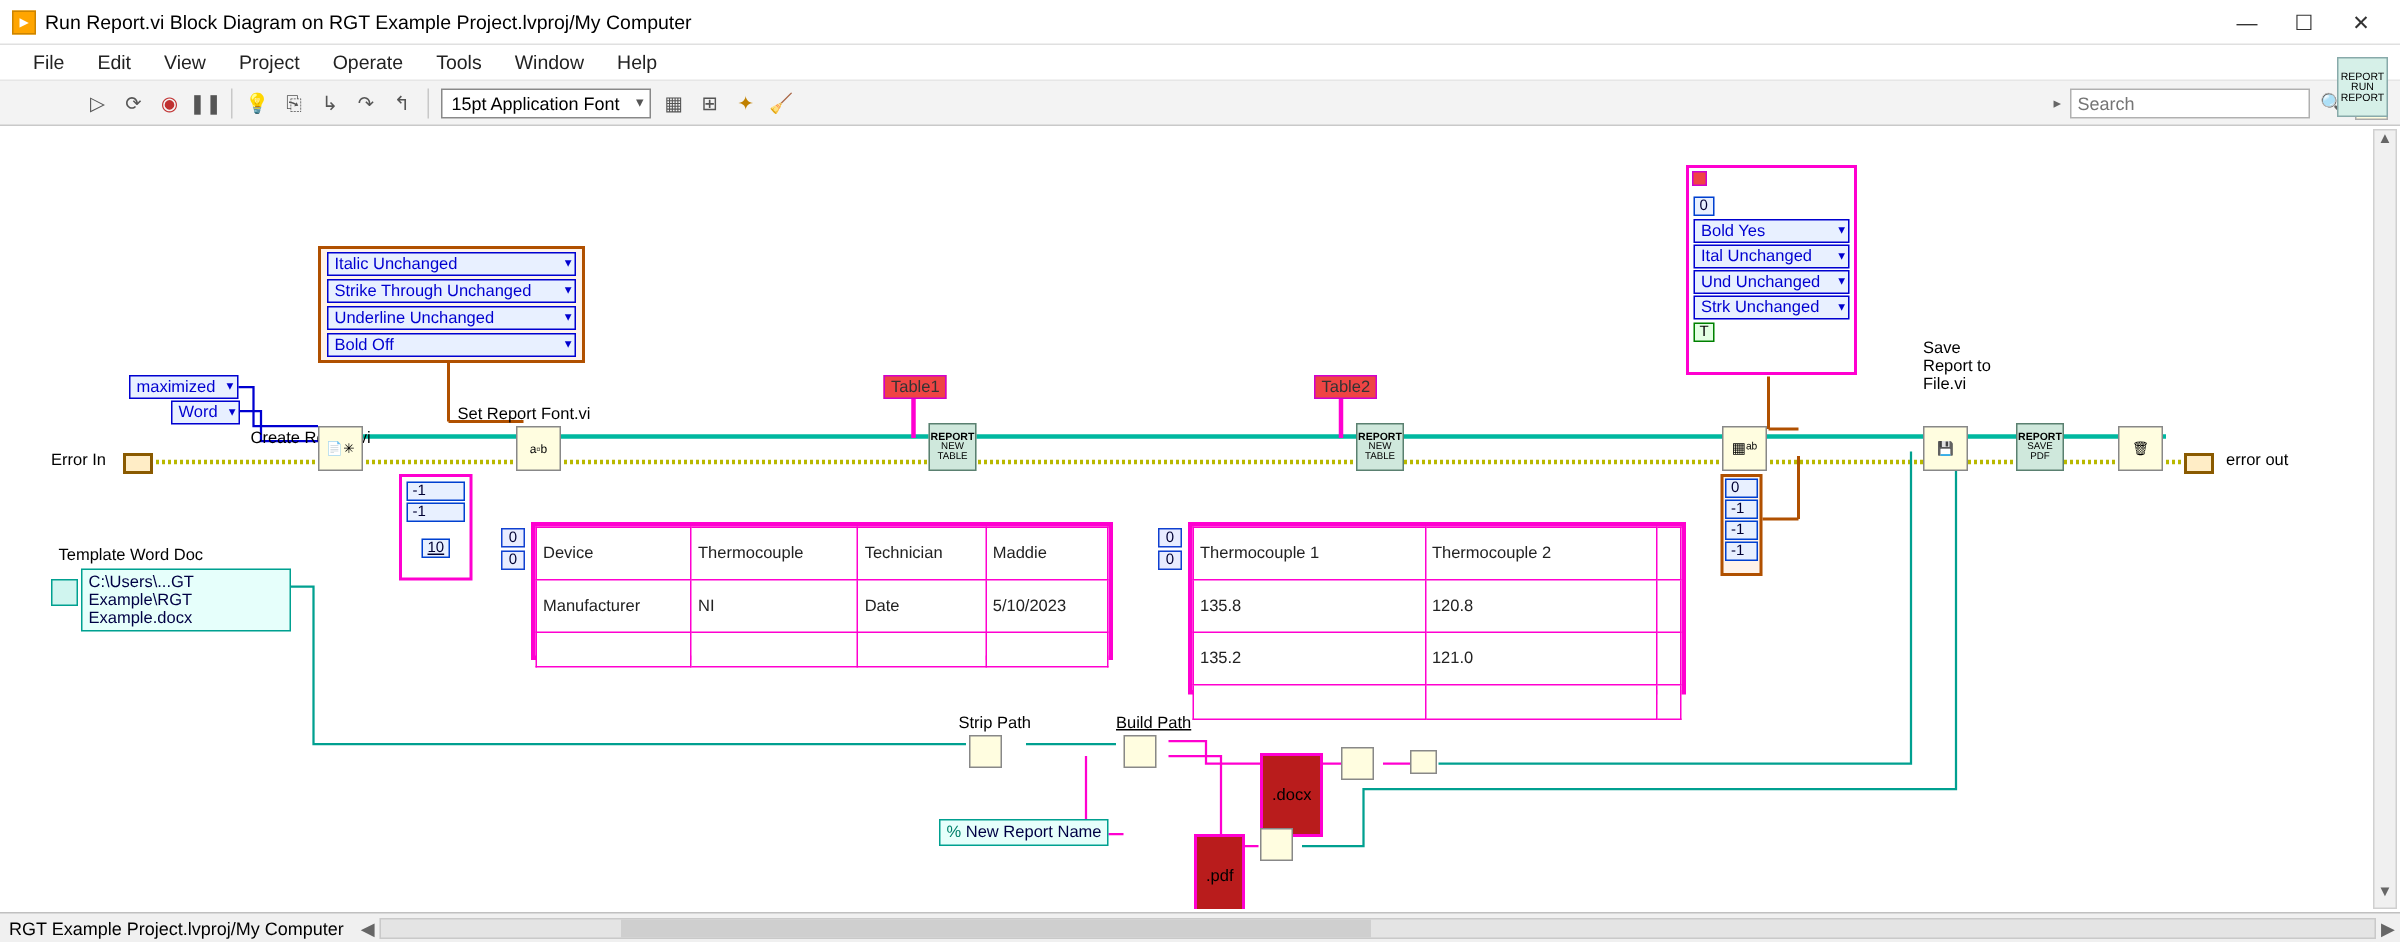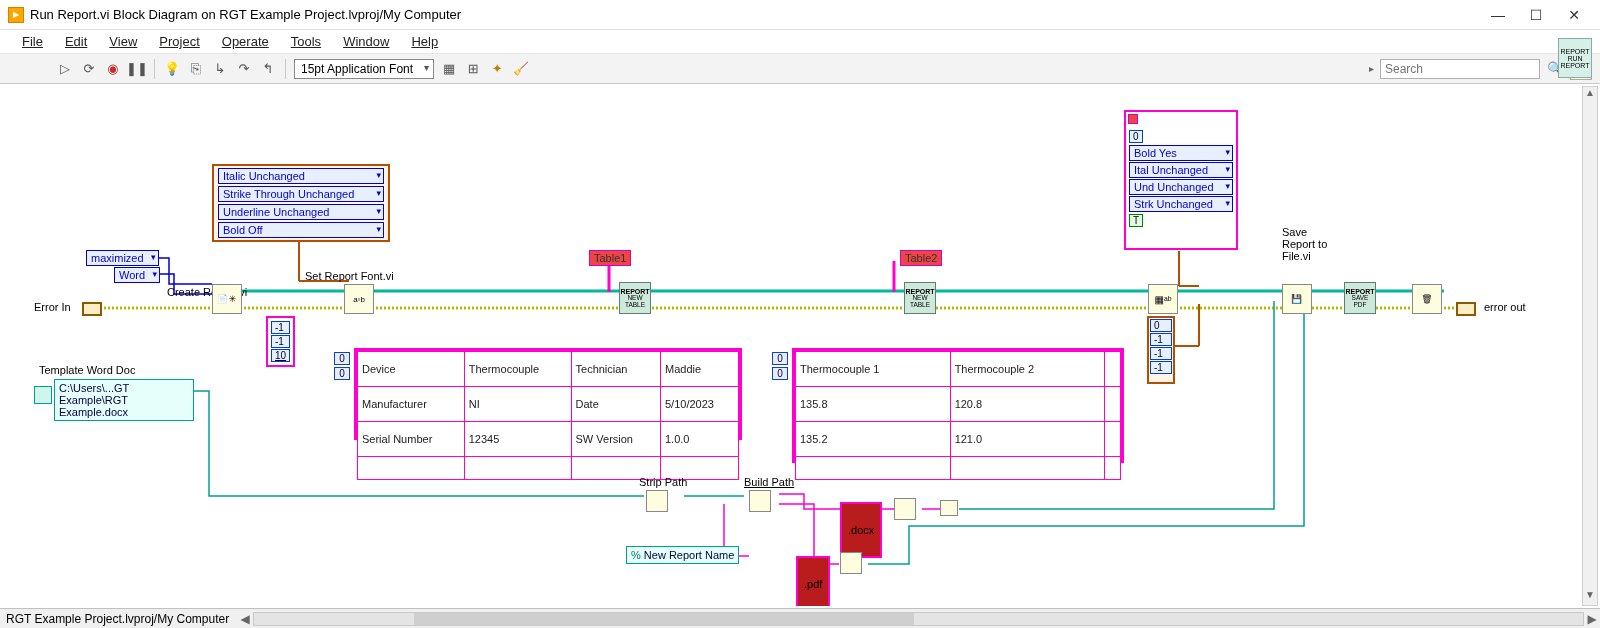--- a/index.html
+++ b/index.html
@@ -32,21 +32,21 @@
   .win-controls { display:flex; gap:18px; margin-right:8px; }
   .win-btn { width:20px; text-align:center; font-size:14px; cursor:pointer; color:#333;}
   .menubar {
     height: 24px;
     display:flex;
     align-items:center;
     gap: 2px;
     padding: 0 12px;
     border-bottom:1px solid #e6e6e6;
   }
-  .menu-item { padding: 2px 10px; font-size:13px; color:#222; cursor:pointer;text-decoration:underline;}
+  .menu-item { padding: 2px 10px; font-size:13px; color:#222; cursor:pointer;}
   .toolbar {
     height:30px;
     background:#f3f3f3;
     border-bottom:1px solid #c9c9c9;
     display:flex;
     align-items:center;
     padding: 0 8px;
     gap:6px;
   }
   .toolbar .sep { width:1px; height:20px; background:#c8c8c8; margin:0 2px;}
@@ -251,21 +251,21 @@
     <div class="enum-ring" style="position:relative;margin:2px 4px;display:block;">Underline Unchanged</div>
     <div class="enum-ring" style="position:relative;margin:2px 4px;display:block;">Bold Off</div>
   </div>
 
   <div class="lbl" style="left:301px;top:184px;">Set Report Font.vi</div>
   <div class="vi-node" style="left:340px;top:198px;font-size:8px;">a▫b</div>
 
   <div style="position:absolute;left:262px;top:230px;border:2px solid #ff00d0;padding:2px;">
     <div class="blue-num" style="position:relative;display:block;margin:1px;">-1</div>
     <div class="blue-num" style="position:relative;display:block;margin:1px;">-1</div>
-    <div class="blue-num" style="position:relative;display:block;margin:1px;text-decoration:underline;">10</div>
+    <div class="blue-num" style="position:relative;display:block;margin:11px;text-decoration:underline;">10</div>
   </div>
 
   <div class="str-box" style="left:585px;top:164px;">Table1</div>
   <div class="report-node" style="left:615px;top:196px;">
     <span class="top">REPORT</span>
     <span>NEW TABLE</span>
   </div>
 
   <div class="idx-box" style="left:330px;top:266px;">0</div>
   <div class="idx-box" style="left:330px;top:281px;">0</div>
@@ -278,36 +278,30 @@
             <td>Technician</td>
             <td>Maddie</td>
           </tr>
       <tr>
             <td>Manufacturer</td>
             <td>NI</td>
             <td>Date</td>
             <td>5/10/2023</td>
           </tr>
       <tr>
-            <td>Serial Number</td>
-            <td>12345</td>
-            <td>SW Version</td>
-            <td>1.0.0</td>
-          </tr>
-      <tr>
             <td></td>
             <td></td>
             <td></td>
             <td></td>
           </tr>
     </tbody>
       </table>
   </div>
 
-  <div class="str-box" style="left:896px;top:164px;text-align:right;">Table2</div>
+  <div class="str-box" style="left:872px;top:164px;text-align:right;">Table2</div>
   <div class="report-node" style="left:900px;top:196px;">
     <span class="top">REPORT</span>
     <span>NEW TABLE</span>
   </div>
   <div class="idx-box" style="left:768px;top:266px;">0</div>
   <div class="idx-box" style="left:768px;top:281px;">0</div>
   <div class="table-arr" style="left:788px;top:262px;width:332px;height:115px;">
     <table>
       <tbody>
           <tr>

